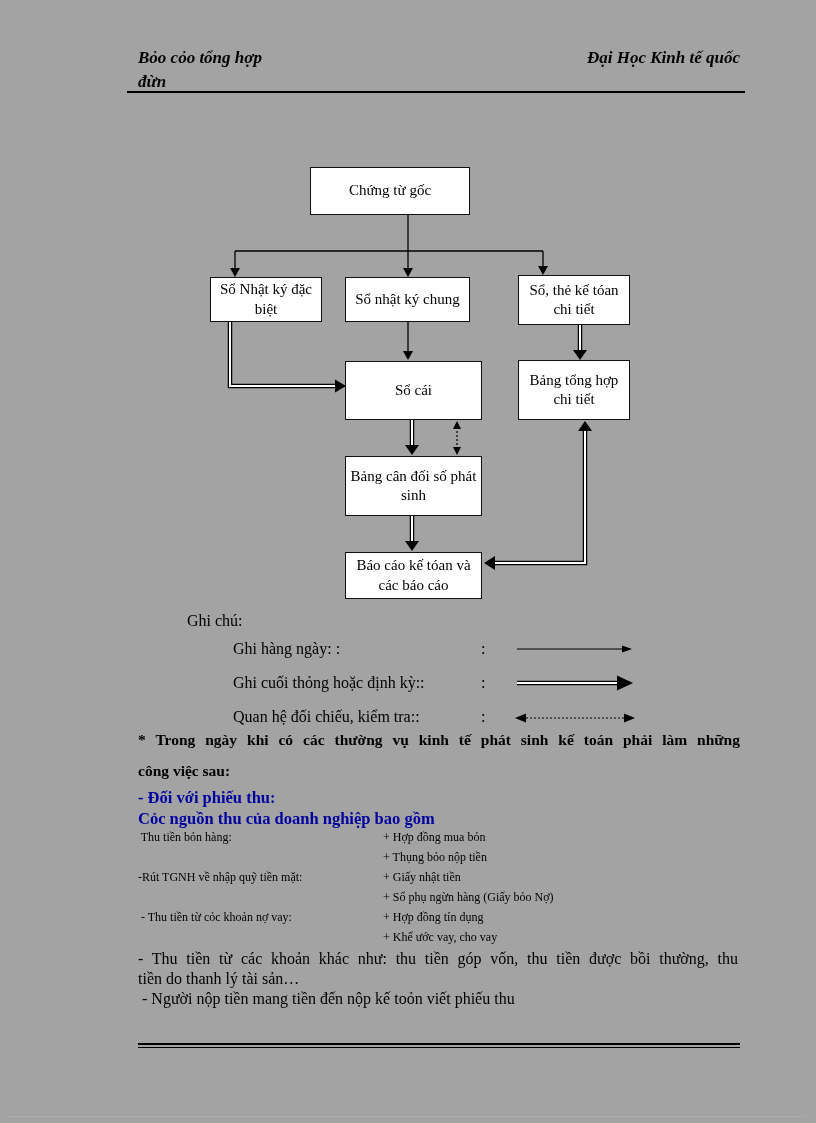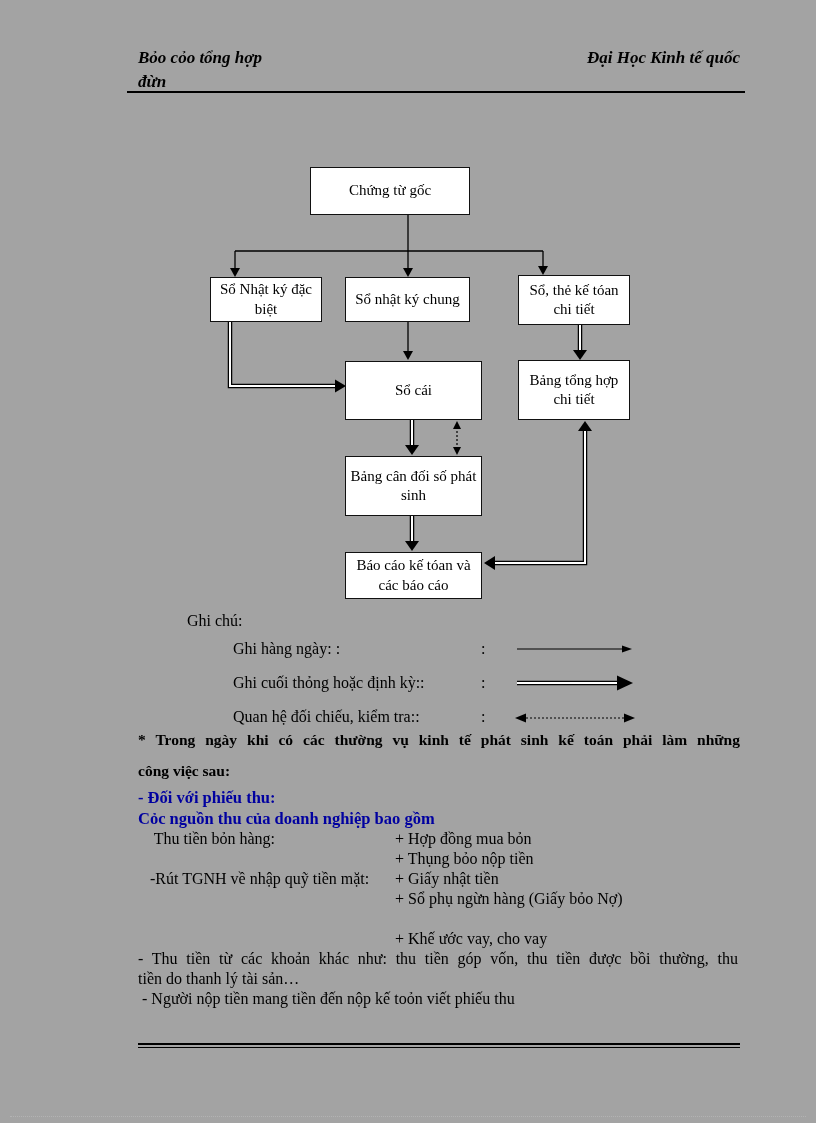--- a/index.html
+++ b/index.html
@@ -23,21 +23,21 @@
   svg.wires{position:absolute;left:0;top:0;z-index:1;}
   
   .legend-title{left:187px;top:612px;font-size:16px;}
   .legend-label{font-size:16px;white-space:pre;}
   .legend-colon{position:absolute;left:481px;font-size:16px;}
   
   .bold-just{left:138px;width:602px;font-size:15.5px;font-weight:bold;
     text-align:justify;text-align-last:justify;}
   .bold-line{left:138px;font-size:15.5px;font-weight:bold;}
   .blue-line{left:138px;font-size:16.5px;font-weight:bold;color:#0000a0;white-space:pre;}
-  .row{position:absolute;left:150px;width:640px;height:20px;font-size:16px;}
+  .row{position:absolute;left:138px;width:640px;height:20px;font-size:12px;}
   .cell-left{position:absolute;left:0;white-space:pre;}
   .cell-right{position:absolute;left:245px;white-space:pre;}
   .body-just{left:138px;width:600px;font-size:16px;text-align:justify;text-align-last:justify;}
   .body-line{left:138px;font-size:16px;white-space:pre;}
 </style>
 </head>
 <body>
 
 <div class="page">
 
@@ -156,20 +156,24 @@
     <span class="cell-right">+ Thụng bỏo nộp tiền</span>
   </div>
   <div class="row" style="top:870px;">
     <span class="cell-left">-Rút TGNH về nhập quỹ tiền mặt:</span>
     <span class="cell-right">+ Giấy nhật tiền</span>
   </div>
   <div class="row" style="top:890px;">
     <span class="cell-left"></span>
     <span class="cell-right">+ Sổ phụ ngừn hàng (Giấy bỏo Nợ)</span>
   </div>
+  <div class="row" style="top:910px;">
+    <span class="cell-left"> - Thu tiền từ cỏc khoản nợ vay:</span>
+    <span class="cell-right">+ Hợp đồng tín dụng</span>
+  </div>
   <div class="row" style="top:930px;">
     <span class="cell-left"></span>
     <span class="cell-right">+ Khế ước vay, cho vay</span>
   </div>
 
   <div class="abs body-just" style="top:950px;"> - Thu tiền từ các khoản khác như: thu tiền góp vốn, thu tiền được bồi thường, thu</div>
   <div class="abs body-line" style="top:970px;">tiền do thanh lý tài sản…</div>
   <div class="abs body-line" style="top:990px;"> - Người nộp tiền mang tiền đến nộp kế toỏn viết phiếu thu</div>
 
   <div class="abs ftr-rule"></div>

